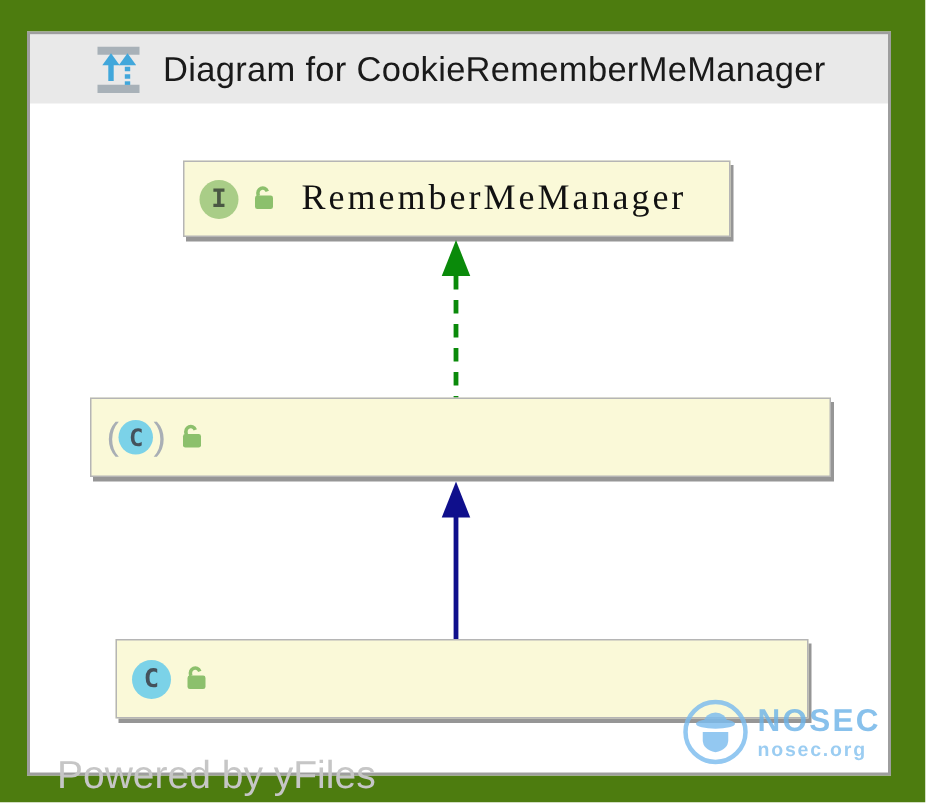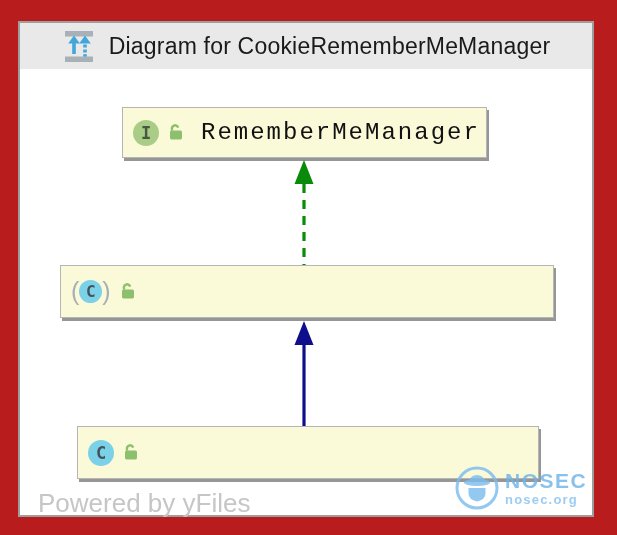--- a/index.html
+++ b/index.html
@@ -1,44 +1,44 @@
 <!DOCTYPE html>
 <html><head>
 <meta charset="utf-8">
 <style>
   html,body{margin:0;padding:0;}
-  .screen{position:relative;width:617px;height:535px;background:#b91c1c;
+  .screen{position:relative;width:617px;height:535px;background:#4d7c0f;
           font-family:"Liberation Sans",sans-serif;overflow:hidden;}
   .frame{position:absolute;left:18px;top:21px;width:572px;height:492px;
          border:2px solid #9e9e9e;background:#ffffff;}
   
   .titlebar{position:absolute;left:0;top:0;width:100%;height:46px;background:#e9e9e9;
             display:flex;align-items:center;justify-content:center;gap:13px;}
   .title-text{font-size:23px;color:#1a1a1a;letter-spacing:0.2px;white-space:nowrap;}
   
   .node{position:absolute;box-sizing:border-box;background:#faf9d8;border:1px solid #b5b5b5;
         box-shadow:2px 3px 0 rgba(105,105,105,0.70);display:flex;align-items:center;
         padding-left:10px;gap:7px;z-index:2;}
-  .node-name{font-family:Liberation Mono, monospace;font-size:24px;letter-spacing:2px;
+  .node-name{font-family:Liberation Serif, serif;font-size:24px;letter-spacing:2px;
              color:#111111;white-space:nowrap;margin-left:9px;}
   .circle-icon{width:26px;height:26px;border-radius:50%;flex:0 0 auto;
                display:flex;align-items:center;justify-content:center;
                font-family:"DejaVu Sans Mono",monospace;font-weight:bold;
                font-size:17px;color:#44525c;}
   .iface-circle{background:#a9cd87;color:#4a5743;}
   .class-circle{background:#7bd2e8;}
   .abstract-wrap{display:flex;align-items:center;flex:0 0 auto;}
   .abstract-wrap .circle-icon{width:23px;height:23px;font-size:16px;}
   .paren{color:#a9afb5;font-size:25px;line-height:23px;font-family:"Liberation Sans",sans-serif;
          font-weight:normal;}
   .lock{flex:0 0 auto;margin-top:2px;}
   
   .edge{position:absolute;z-index:2;}
   
-  .watermark{position:absolute;left:18px;top:465px;font-size:26px;color:#c6c6c6;
+  .watermark{position:absolute;left:18px;top:478px;font-size:26px;color:#c6c6c6;
              z-index:1;white-space:nowrap;}
   
   .nosec{position:absolute;left:434px;top:442px;display:flex;align-items:center;gap:5px;
          z-index:3;opacity:0.82;}
   .nosec-texts{display:flex;flex-direction:column;line-height:1;}
   .nosec-title{font-size:21px;font-weight:bold;color:#6eb4e8;letter-spacing:1.5px;}
   .nosec-sub{font-size:13px;color:#86c2ef;letter-spacing:1.2px;margin-top:2px;font-weight:bold;}
 </style>
 </head>
 <body>

